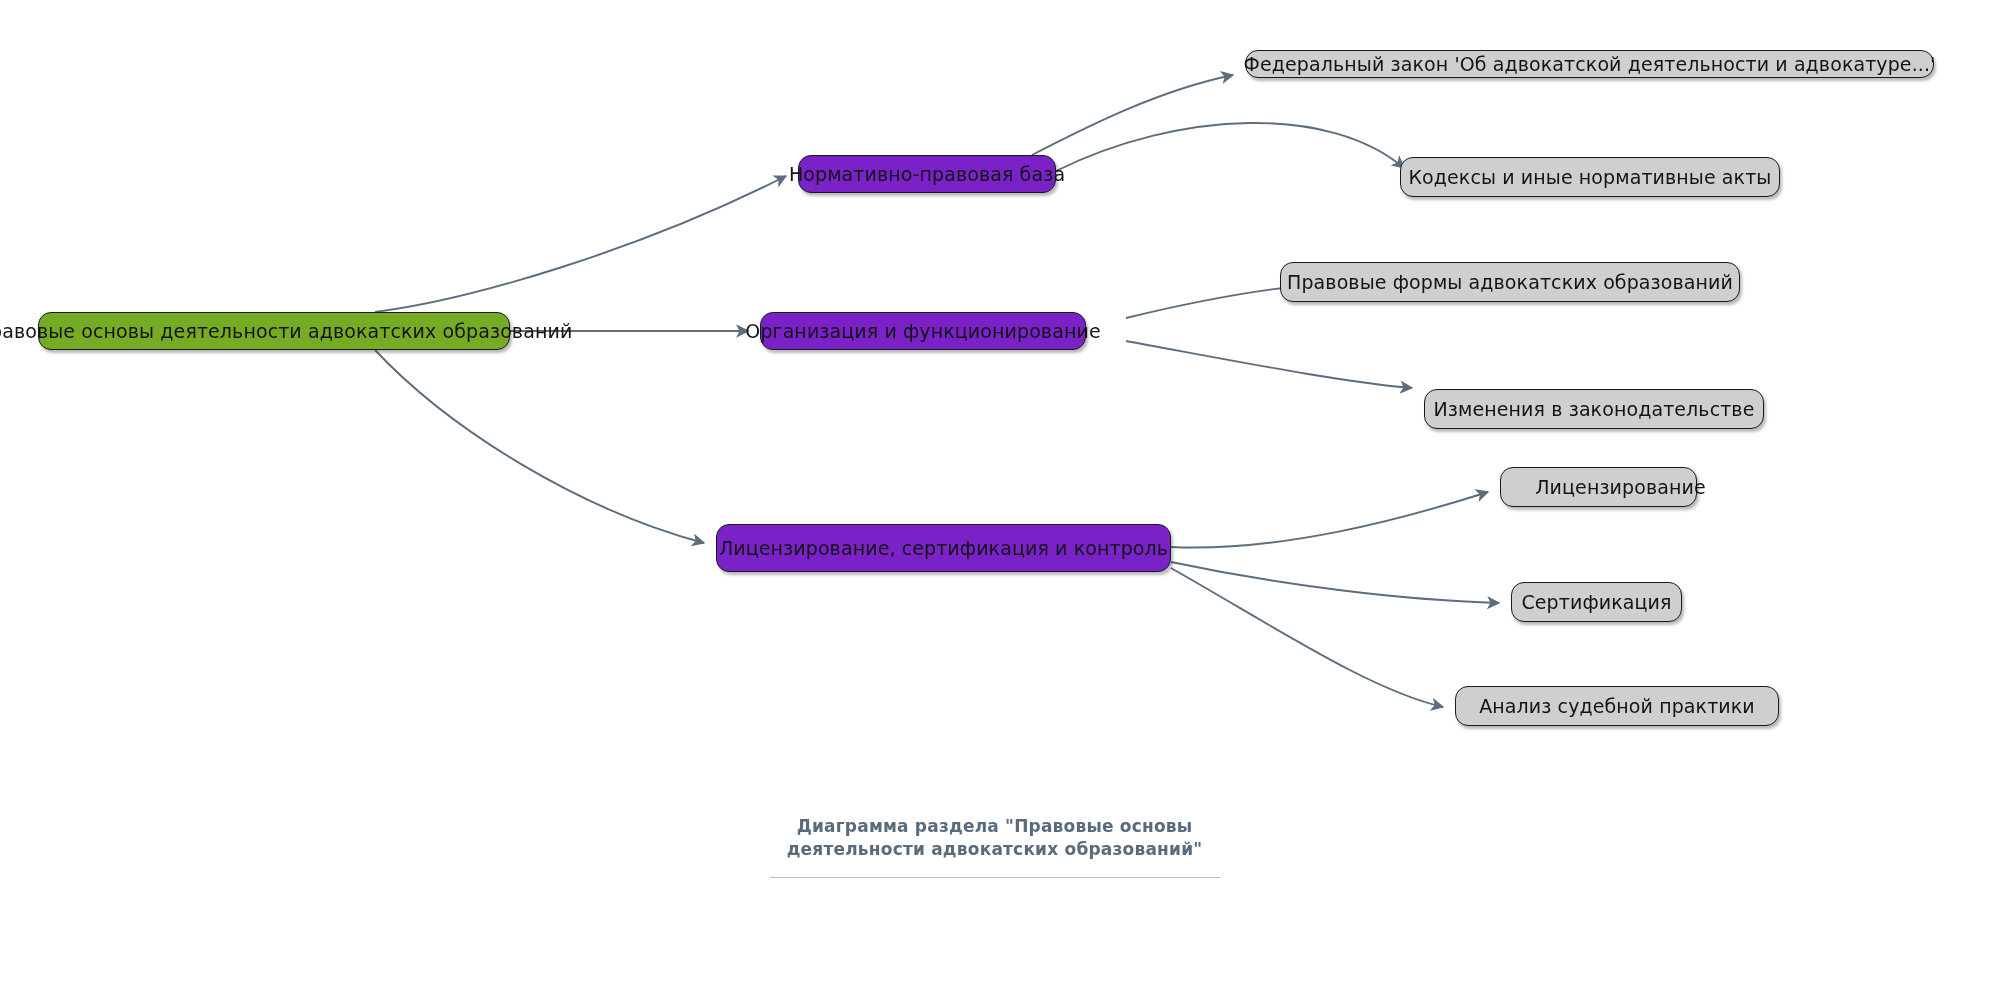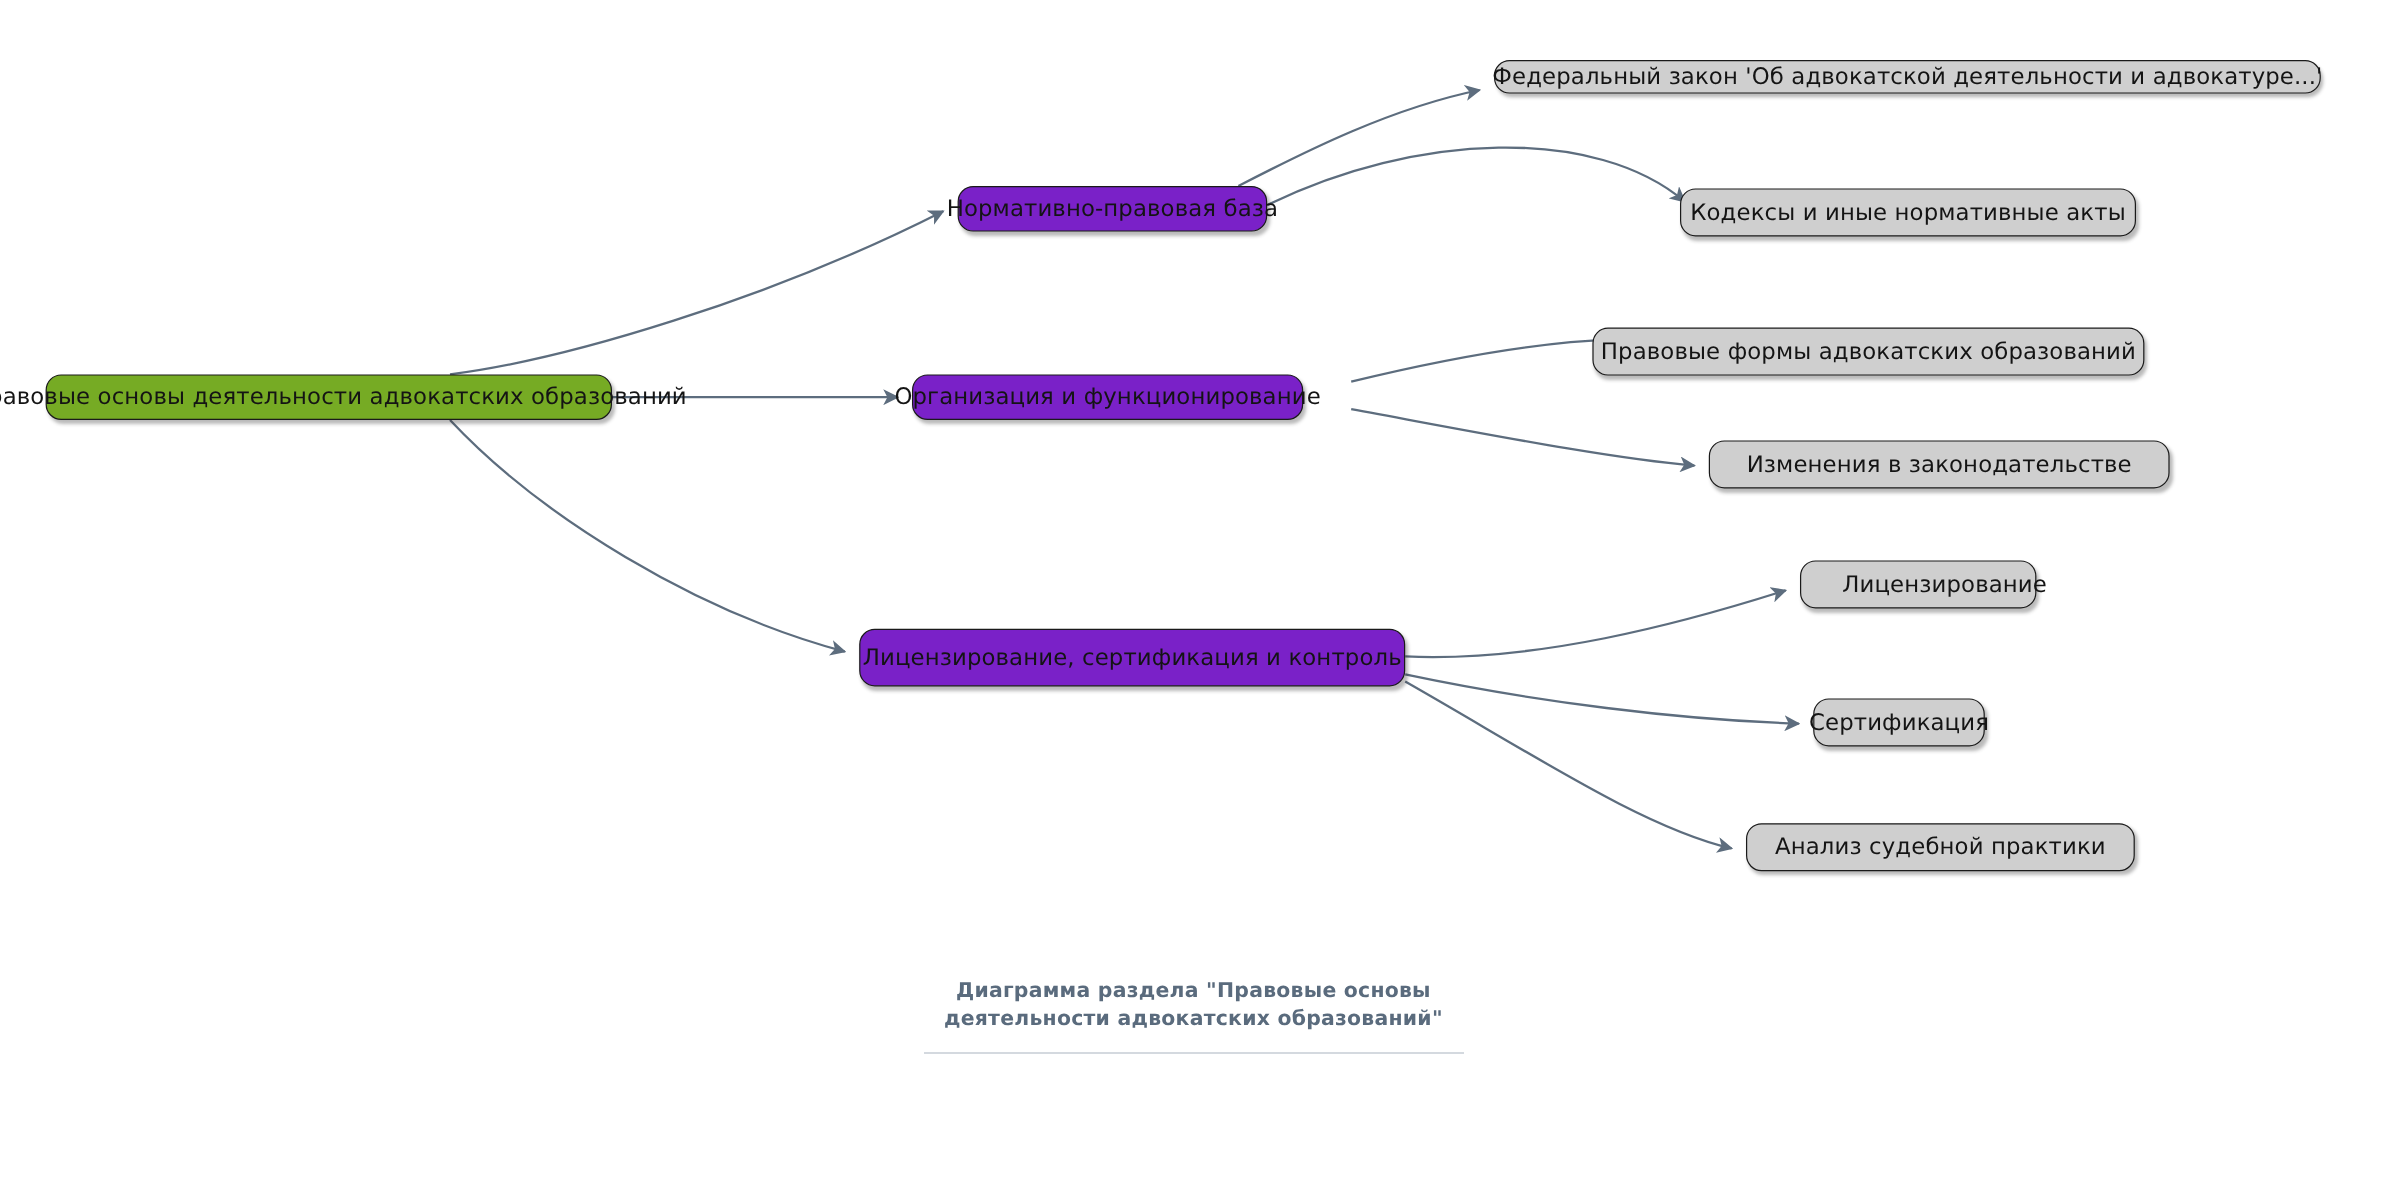--- a/index.html
+++ b/index.html
@@ -120,30 +120,30 @@
       </div>
       <div class="node branch" style="left: 716px; top: 524px; width: 455px; height: 48px;">
         <span class="node-label">Лицензирование, сертификация и контроль</span>
       </div>
       <div class="node leaf" style="left: 1245px; top: 50px; width: 689px; height: 28px;">
         <span class="node-label">Федеральный закон 'Об адвокатской деятельности и адвокатуре...'</span>
       </div>
       <div class="node leaf" style="left: 1400px; top: 157px; width: 380px; height: 40px;">
         <span class="node-label">Кодексы и иные нормативные акты</span>
       </div>
-      <div class="node leaf" style="left: 1327px; top: 262px; width: 460px; height: 40px; margin-top: 11px;">
+      <div class="node leaf" style="left: 1280px; top: 262px; width: 460px; height: 40px;">
         <span class="node-label">Правовые формы адвокатских образований</span>
       </div>
-      <div class="node leaf" style="left: 1424px; top: 367px; width: 384px; height: 40px; align-items: center;">
+      <div class="node leaf" style="left: 1424px; top: 389px; width: 340px; height: 40px; align-items: center;">
         <span class="node-label">Изменения в законодательстве</span>
       </div>
       <div class="node leaf" style="left: 1500px; top: 467px; width: 197px; height: 40px; padding-left: 44px;">
         <span class="node-label">Лицензирование</span>
       </div>
-      <div class="node leaf" style="left: 1511px; top: 582px; width: 143px; height: 40px;">
+      <div class="node leaf" style="left: 1511px; top: 582px; width: 171px; height: 40px;">
         <span class="node-label">Сертификация</span>
       </div>
       <div class="node leaf" style="left: 1455px; top: 686px; width: 324px; height: 40px;">
         <span class="node-label">Анализ судебной практики</span>
       </div>
     </div>
 
   <div id="caption-block" style="top:815px;">
     <div class="caption-title">
       <span>Диаграмма раздела "Правовые основы</span><br>

